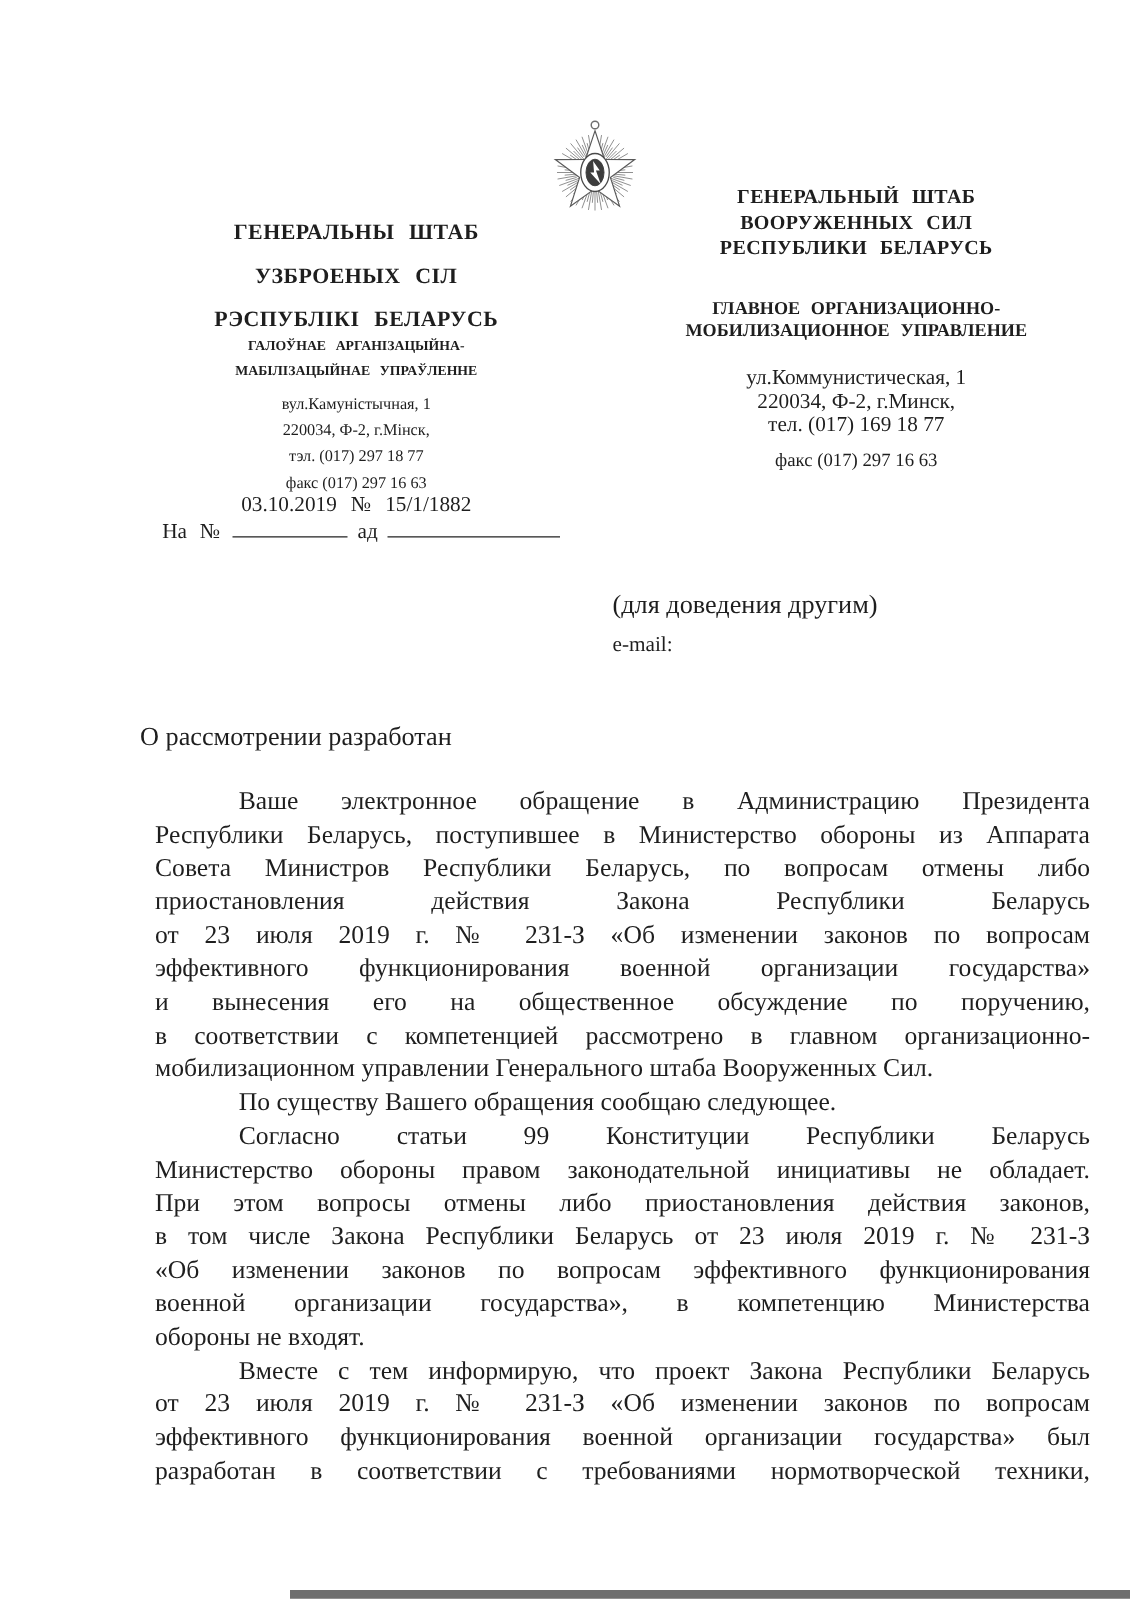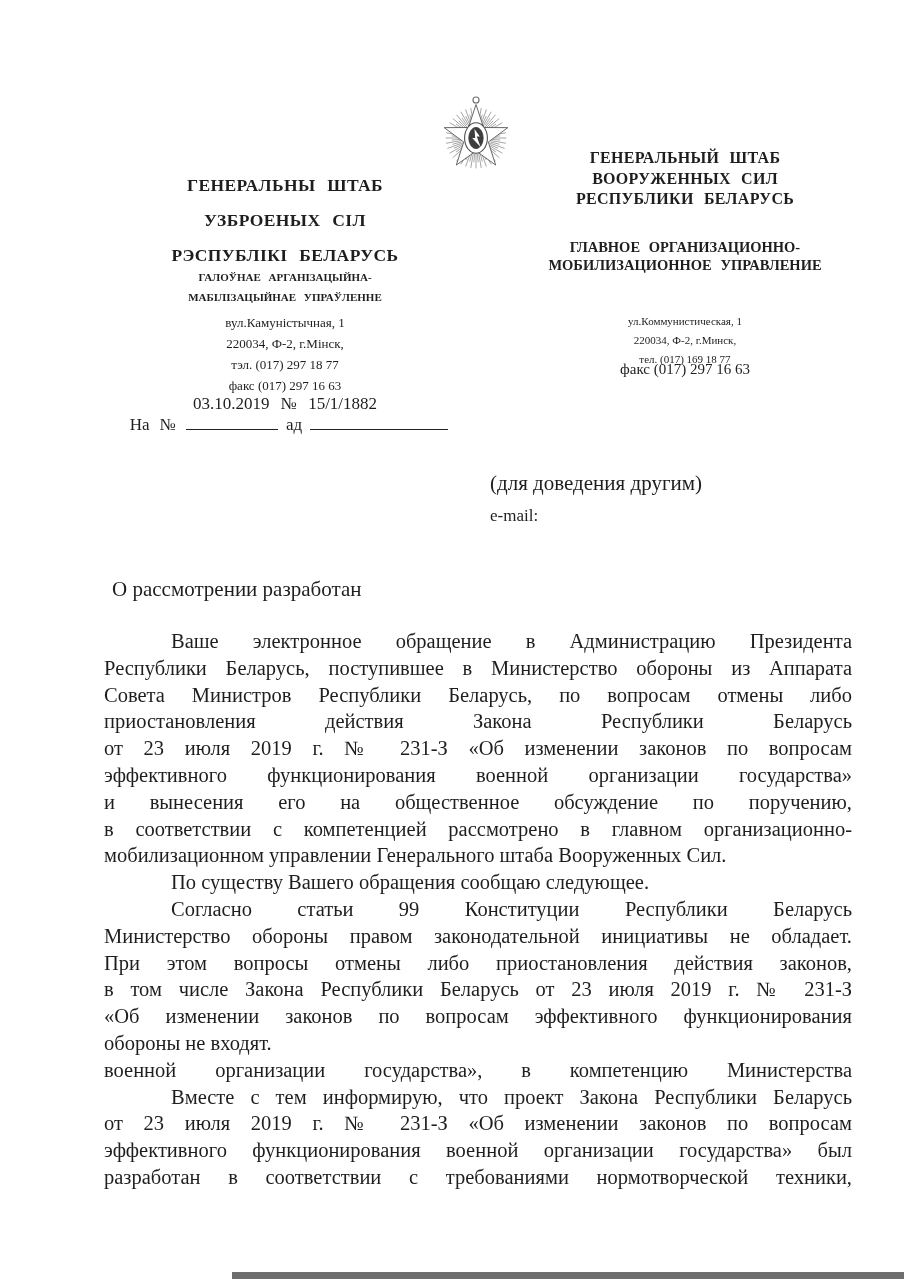--- a/index.html
+++ b/index.html
@@ -32,30 +32,30 @@
     font-size:17px;text-align:center;word-spacing:6px;}
   .blank{display:inline-block;border-bottom:1.4px solid #222;}
   .blank1{width:92px;margin:0 8px 0 10px;}
   .blank2{width:138px;margin-left:8px;}
 
   .org-right{position:absolute;top:148px;left:0;width:100%;
     font-weight:bold;font-size:16px;line-height:20.5px;word-spacing:6px;letter-spacing:.3px;}
   .dept-right{position:absolute;top:238px;left:0;width:100%;
     font-weight:bold;font-size:14.5px;line-height:18px;word-spacing:5px;}
   .addr-right{position:absolute;top:292px;left:0;width:100%;
-    font-size:11px;line-height:19px;margin-top:20px;}
+    font-size:17px;line-height:19px;}
   .fax-right{position:absolute;top:361px;left:0;width:100%;font-size:15px;}
 
   
   .dist-note{position:absolute;left:490px;top:471px;font-size:21px;}
   .email-line{position:absolute;left:490px;top:506px;font-size:17px;}
   .subject{position:absolute;left:112px;top:577px;font-size:21px;}
 
   
-  .letter-body{position:absolute;left:104px;top:628px;width:748px;
+  .letter-body{position:absolute;left:124px;top:628px;width:748px;
     font-size:20.5px;line-height:26.8px;}
   .paragraph{margin:0;}
   .body-line{text-align:justify;}
   .body-line.jfull{text-align-last:justify;}
   .body-line.indent{text-indent:67px;}
 
   .scan-strip{position:absolute;left:232px;top:1272px;width:672px;height:7px;
     background:#6e6e6e;}
 </style>
 </head>
@@ -206,22 +206,22 @@
       </div>
       <div class="paragraph">
         <div class="body-line indent">По существу Вашего обращения сообщаю следующее.</div>
       </div>
       <div class="paragraph">
         <div class="body-line jfull indent">Согласно статьи 99 Конституции Республики Беларусь</div>
         <div class="body-line jfull">Министерство обороны правом законодательной инициативы не обладает.</div>
         <div class="body-line jfull">При этом вопросы отмены либо приостановления действия законов,</div>
         <div class="body-line jfull">в том числе Закона Республики Беларусь от 23 июля 2019 г. № 231-З</div>
         <div class="body-line jfull">«Об изменении законов по вопросам эффективного функционирования</div>
+        <div class="body-line jfull">военной организации государства», в компетенцию Министерства</div>
         <div class="body-line">обороны не входят.</div>
-        <div class="body-line jfull">военной организации государства», в компетенцию Министерства</div>
       </div>
       <div class="paragraph">
         <div class="body-line jfull indent">Вместе с тем информирую, что проект Закона Республики Беларусь</div>
         <div class="body-line jfull">от 23 июля 2019 г. № 231-З «Об изменении законов по вопросам</div>
         <div class="body-line jfull">эффективного функционирования военной организации государства» был</div>
         <div class="body-line jfull">разработан в соответствии с требованиями нормотворческой техники,</div>
       </div>
     </div>
 
   <div class="scan-strip"></div>

